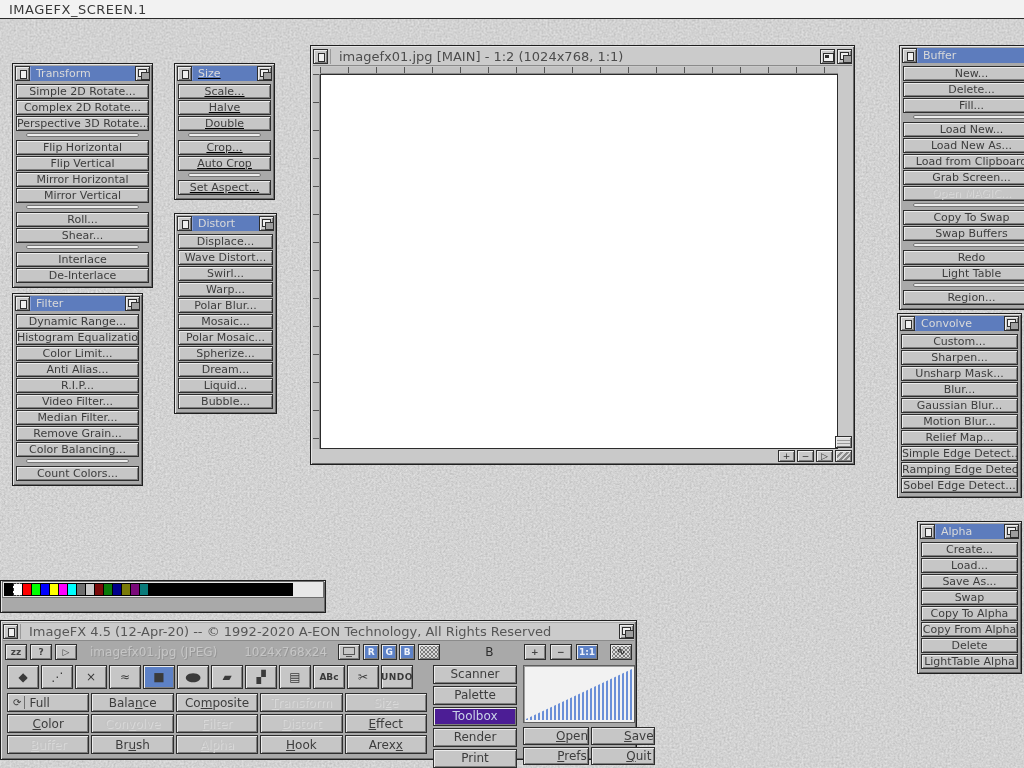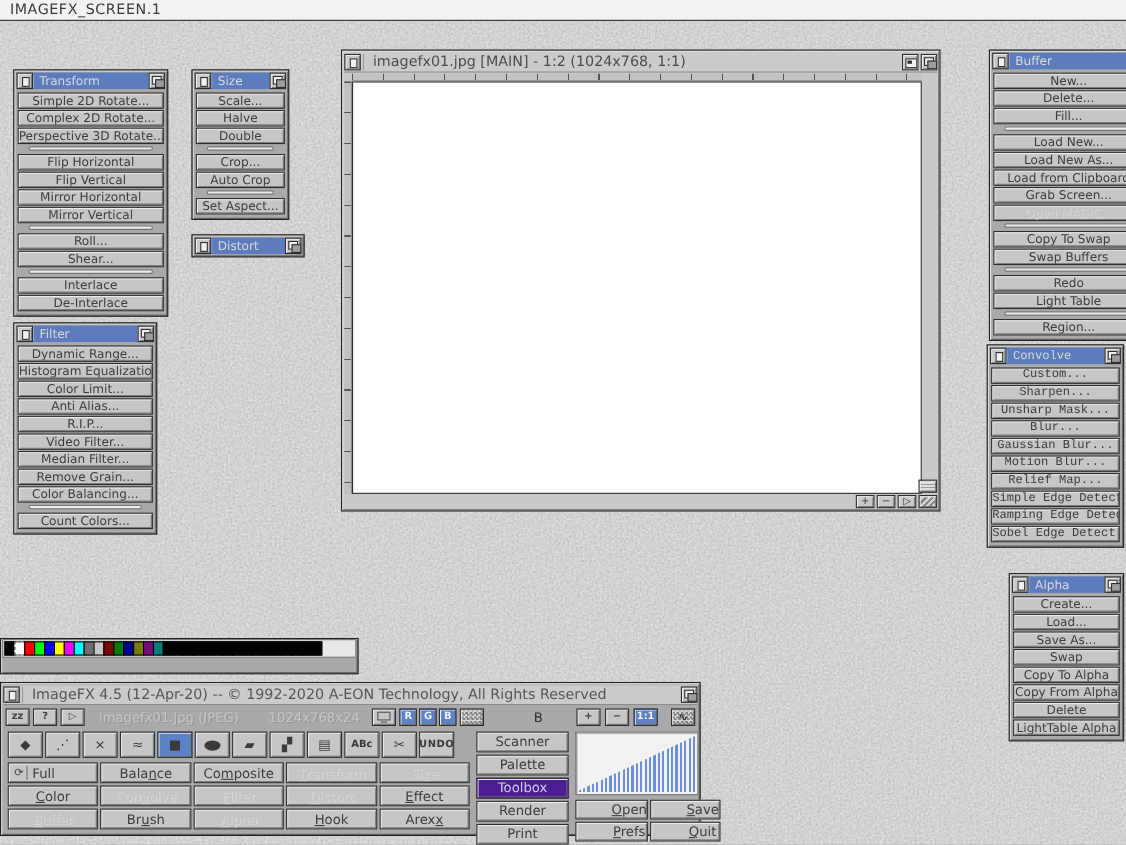--- a/index.html
+++ b/index.html
@@ -38,25 +38,25 @@
   .pbtn { height:15px; margin-bottom:1px; background:#c6c6c6; border:1px solid #2e2e2e;
     box-shadow: inset 1px 1px 0 #ececec, inset -1px -1px 0 #7d7d7d;
     font-size:11px; color:#3d3d3d; text-align:center; line-height:13px;
     white-space:nowrap; overflow:hidden; cursor:default; }
   .pbtn.dis { color:#c3c3c3; text-shadow:1px 1px 0 #d9d9d9; }
   .pdiv { height:4px; margin:2px 10px 3px 10px; background:#ededed;
     border:1px solid #757575; border-radius:3px; }
 
   
   #panel-transform { left:12px;  top:63px;  width:141px; }
-  #panel-size      { left:174px; top:63px;  width:89px; }
+  #panel-size      { left:174px; top:63px;  width:101px;text-decoration:underline; }
   #panel-distort   { left:174px; top:213px; width:103px; }
   #panel-filter    { left:12px;  top:293px; width:131px; }
   #panel-buffer    { left:899px; top:45px;  width:145px; }
-  #panel-convolve  { left:897px; top:313px; width:125px;font-family:Liberation Mono, monospace; }
+  #panel-convolve  { left:897px; top:313px; width:125px; }
   #panel-alpha     { left:917px; top:521px; width:105px; }
 
   
   #main-window { left:310px; top:45px; width:545px; height:420px; background:#c9c9c9; }
   #main-window .wtitle { position:absolute; left:2px; right:2px; top:2px; height:18px;
     background:#cbcbcb; border-bottom:1px solid #8b8b8b; display:flex; align-items:center; gap:2px; }
   #main-window .wtitle .wtext { flex:1; font-size:13px; color:#4c4c4c; padding-left:8px;
     border-left:1px solid #9a9a9a; white-space:nowrap; overflow:hidden; }
   .ruler-h { position:absolute; left:9px; right:16px; top:21px; height:7px; background:#c2c2c2;
     background-image:repeating-linear-gradient(90deg,#555 0 1px,rgba(0,0,0,0) 1px 28px);
@@ -210,20 +210,33 @@
       <div class="pbtn">Set Aspect...</div>
     </div>
 </div>
 
 <div class="win" id="panel-distort">
   <div class="ptitle">
     <span class="gad gad-close"></span>
     <span class="ptext">Distort</span>
     <span class="gad gad-depth"></span>
   </div>
+  <div class="pbody">
+      <div class="pbtn">Displace...</div>
+      <div class="pbtn">Wave Distort...</div>
+      <div class="pbtn">Swirl...</div>
+      <div class="pbtn">Warp...</div>
+      <div class="pbtn">Polar Blur...</div>
+      <div class="pbtn">Mosaic...</div>
+      <div class="pbtn">Polar Mosaic...</div>
+      <div class="pbtn">Spherize...</div>
+      <div class="pbtn">Dream...</div>
+      <div class="pbtn">Liquid...</div>
+      <div class="pbtn">Bubble...</div>
+    </div>
 </div>
 
 <div class="win" id="panel-filter">
   <div class="ptitle">
     <span class="gad gad-close"></span>
     <span class="ptext">Filter</span>
     <span class="gad gad-depth"></span>
   </div>
   <div class="pbody">
       <div class="pbtn">Dynamic Range...</div>

